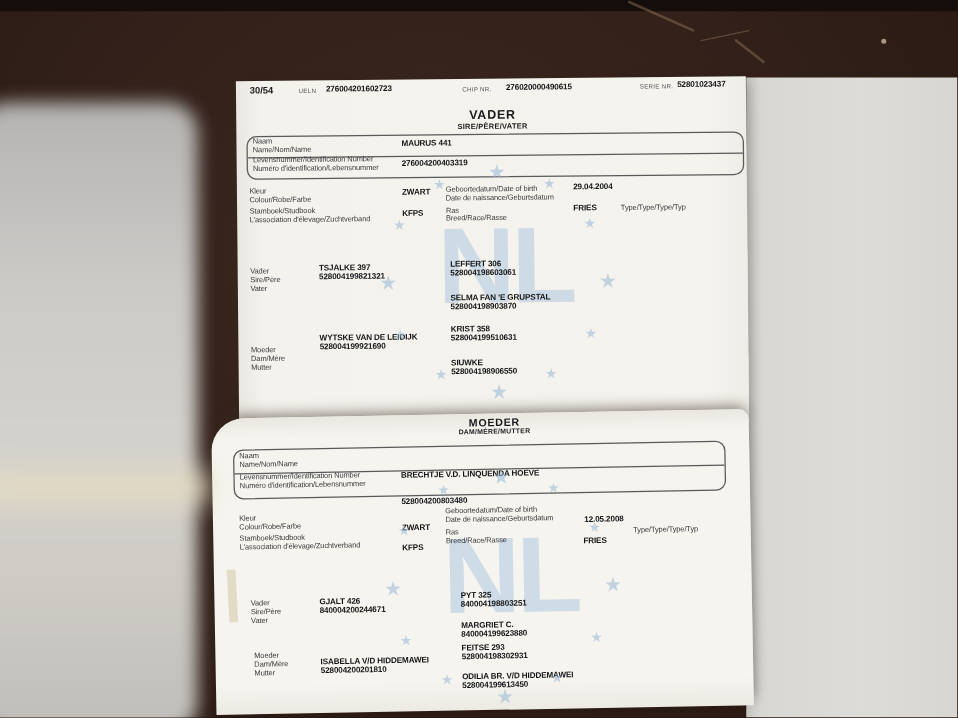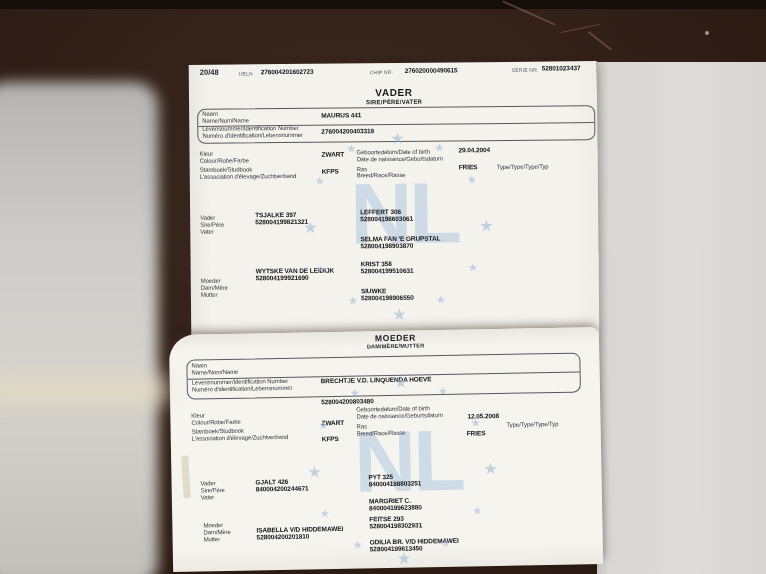--- a/index.html
+++ b/index.html
@@ -64,21 +64,21 @@
   <div class="scratch s2"></div>
   <div class="scratch s3"></div>
   <div class="speck"></div>
 
   <div class="right-page"></div>
 
   <div class="layer upper-layer" id="upper-layer">
     <div class="page upper"></div>
     <div class="nl-mark" style="left:350px;top:170px;">NL</div>
 
-    <div class="t pgnum" style="left:201px;top:66px;">20/48</div>
+    <div class="t pgnum" style="left:201px;top:66px;">30/54</div>
     <div class="t sml" style="left:240px;top:69px;">UELN</div>
     <div class="t val" style="left:262px;top:67px;">276004201602723</div>
     <div class="t sml" style="left:371px;top:69px;">CHIP NR.</div>
     <div class="t val" style="left:406px;top:67px;">276020000490615</div>
     <div class="t sml" style="left:513px;top:68px;">SERIE NR.</div>
     <div class="t val" style="left:543px;top:66px;">52801023437</div>
 
     <div class="t title" style="left:330px;top:87px;width:130px;">VADER</div>
     <div class="t subtitle" style="left:330px;top:99px;width:130px;">SIRE/PÈRE/VATER</div>
 

